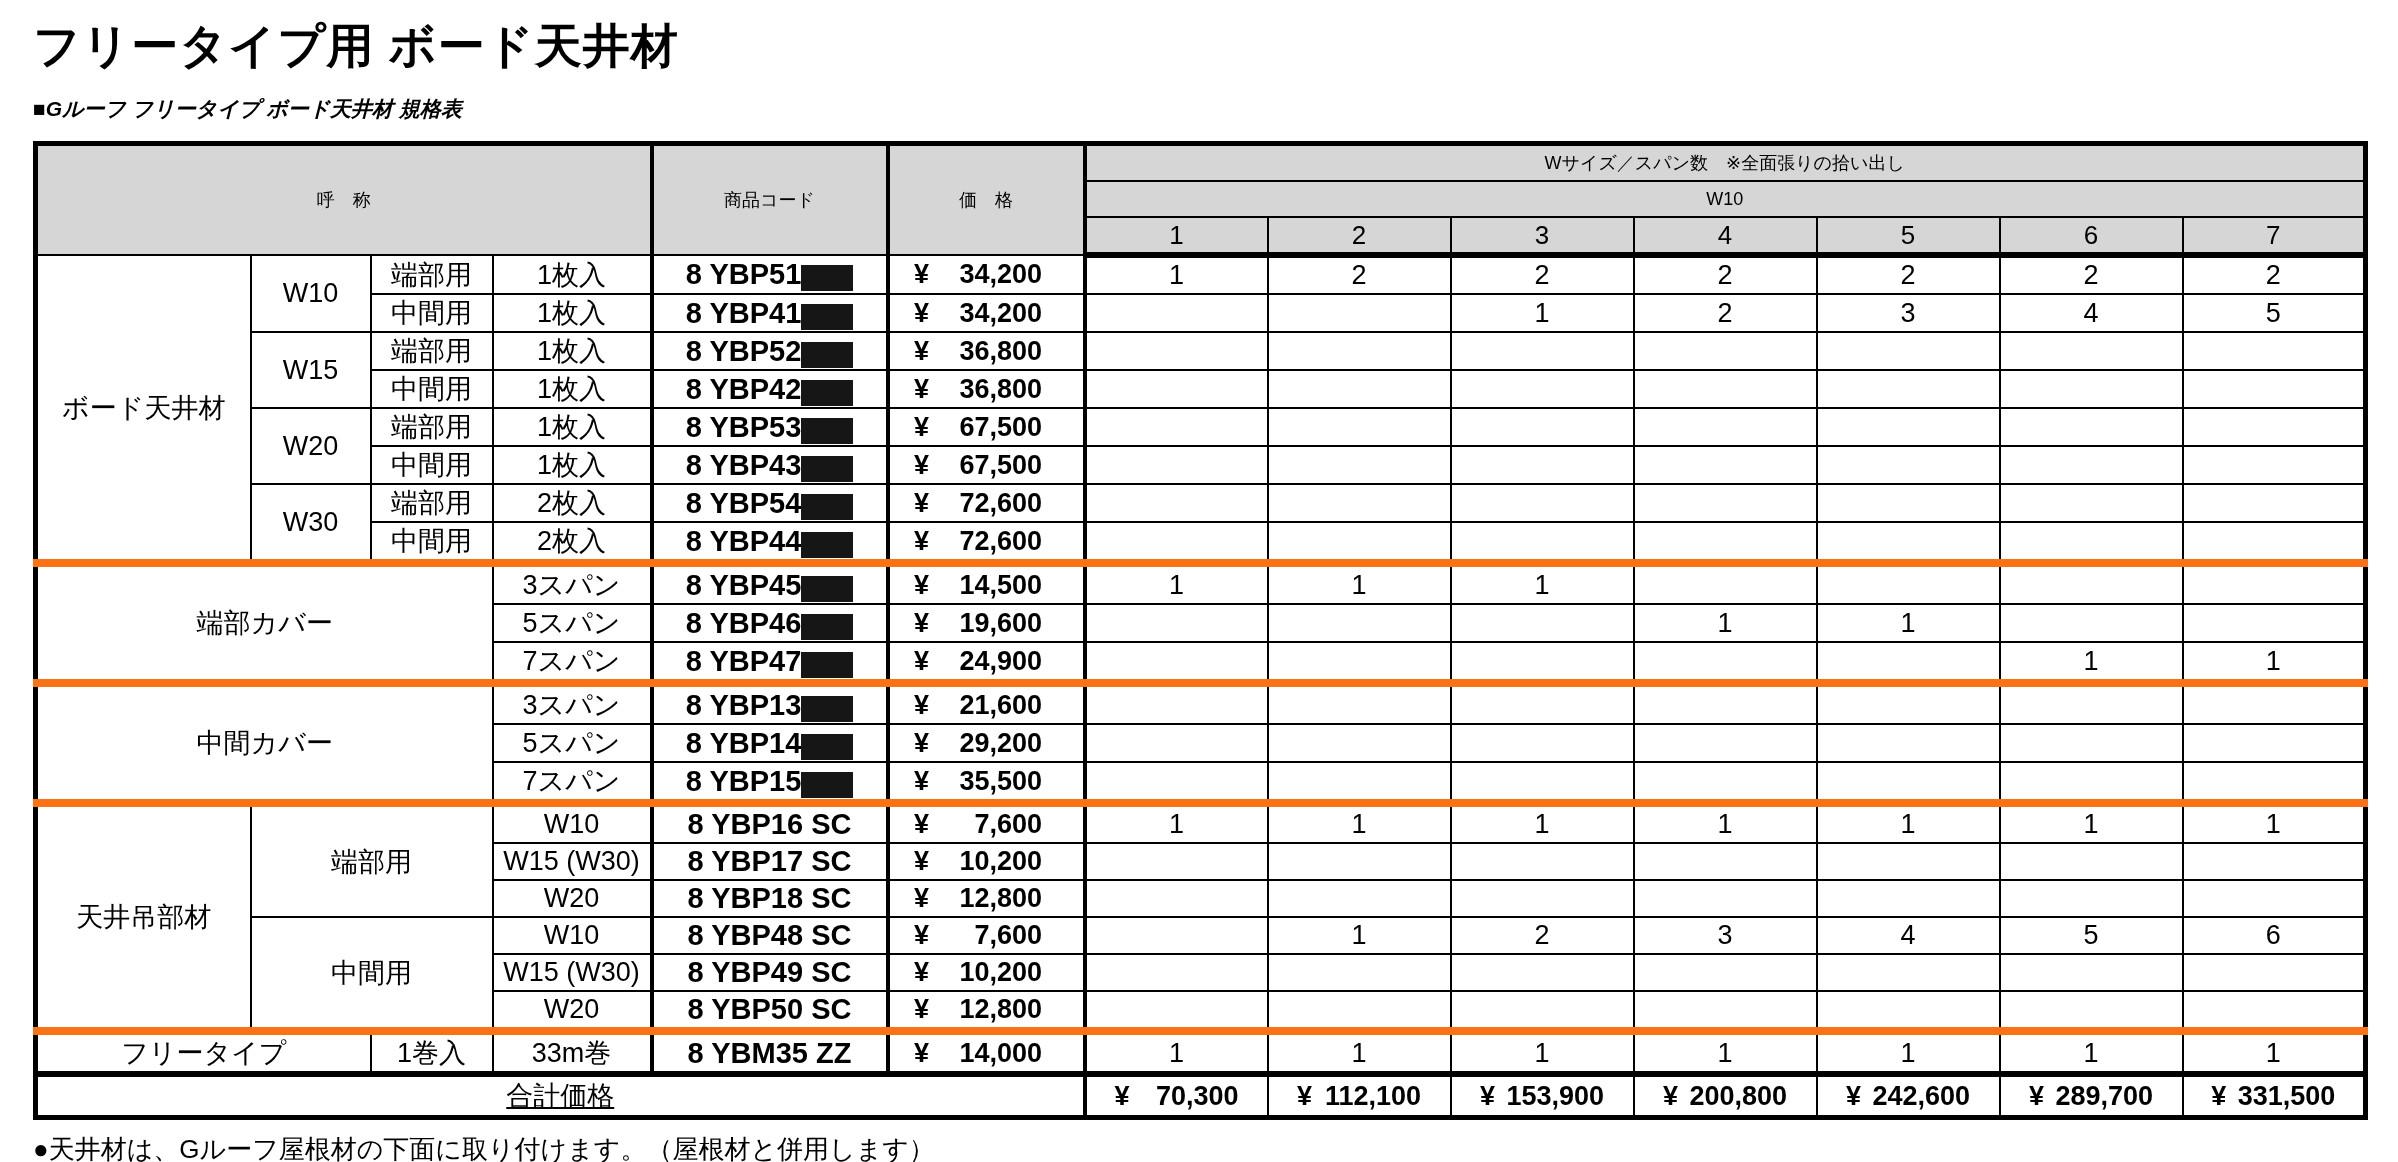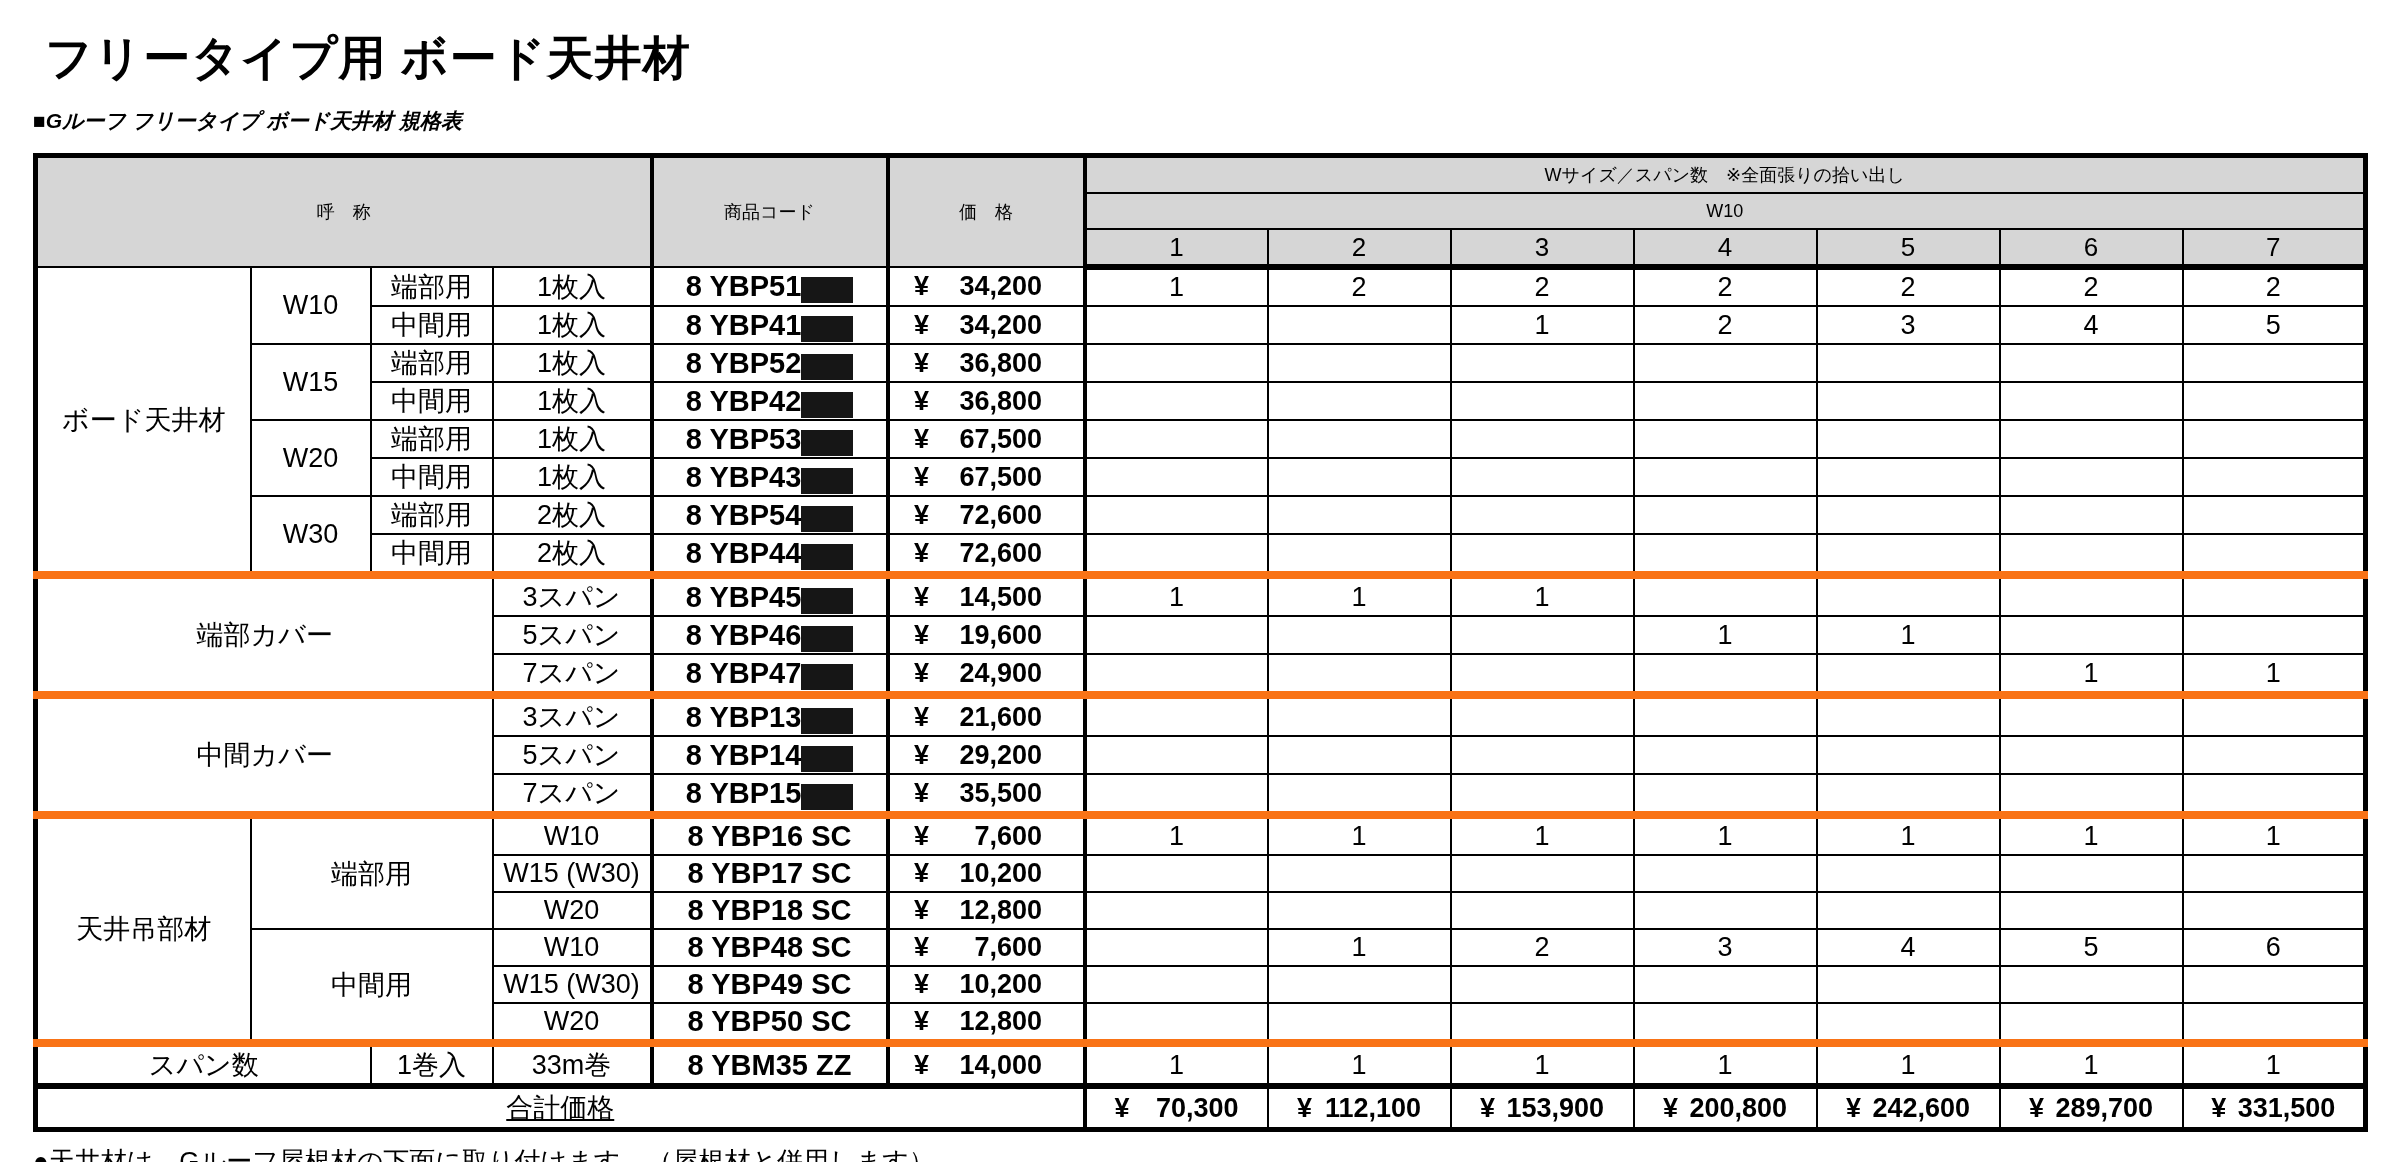--- a/index.html
+++ b/index.html
@@ -5,21 +5,21 @@
   html, body { margin: 0; padding: 0; }
   body {
     width: 2398px; height: 1162px;
     background: #ffffff; color: #000;
     font-family: "Liberation Sans", "DejaVu Sans", sans-serif;
     box-sizing: border-box;
     padding: 20px 0 0 33px;
     overflow: hidden;
   }
   h1.page-title {
-    margin: 12px; font-size: 47px; font-weight: bold;
+    margin: 0; font-size: 47px; font-weight: bold;
     letter-spacing: 1px; line-height: 1.1;
   }
   h2.section-subtitle {
     margin: 25px 0 0; font-size: 21px; font-weight: bold; line-height: 1.1; font-style: italic;
   }
   table.spec {
     border-collapse: collapse; table-layout: fixed;
     margin-top: 21px;
     border: 5px solid #000;
   }
@@ -481,21 +481,21 @@
             </span></td>
           <td class="qty bl4"></td>
           <td class="qty"></td>
           <td class="qty"></td>
           <td class="qty"></td>
           <td class="qty"></td>
           <td class="qty"></td>
           <td class="qty"></td>
         </tr>
         <tr class="sec">
-          <td class="name" colspan="2">スパン数</td>
+          <td class="name" colspan="2">フリータイプ</td>
           <td class="name">1巻入</td>
           <td class="name">33m巻</td>
           <td class="code bl4"><span class="code-wrap">
               <span class="code-text">8 YBM35 ZZ</span>
             </span></td>
           <td class="price bl4"><span class="money">
               <span class="yen">¥</span>
               <span class="amt">14,000</span>
             </span></td>
           <td class="qty bl4">1</td>

